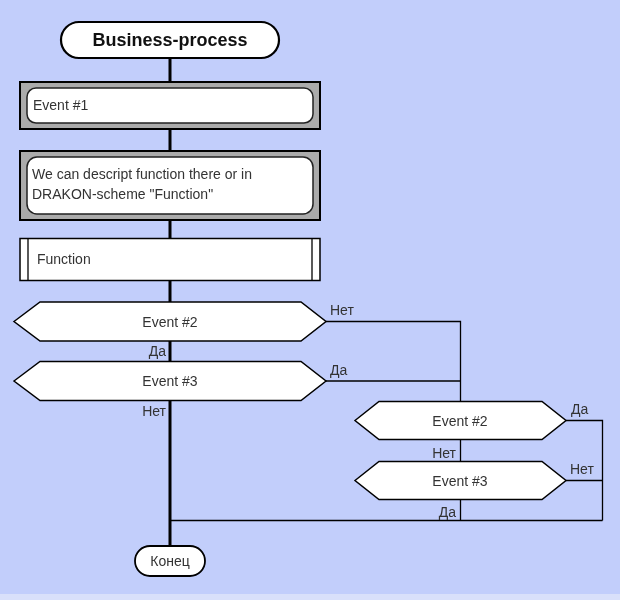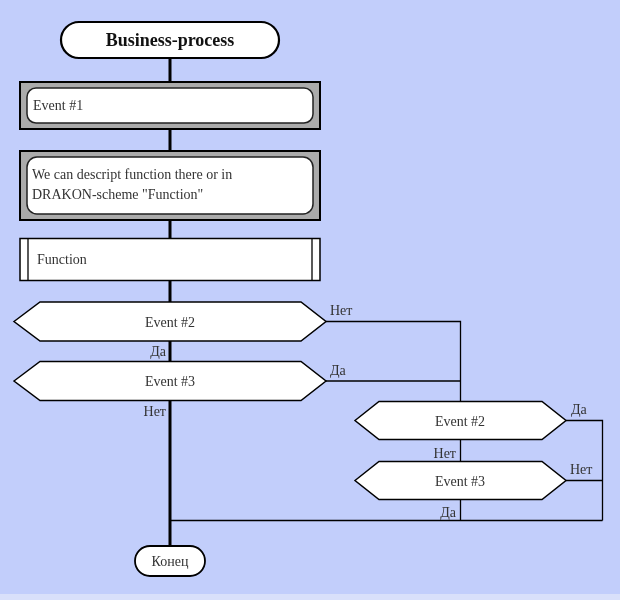--- a/index.html
+++ b/index.html
@@ -2,21 +2,21 @@
 <html><head>
 <meta charset="utf-8">
 <style>
   html, body { margin: 0; padding: 0; }
   body { background: #c2cefb; }
   .stage {
     position: relative;
     width: 620px;
     height: 600px;
     background: #c2cefb;
-    font-family: Liberation Serif, serif;
+    font-family: Liberation Sans, sans-serif;
     overflow: hidden;
   }
   svg { display: block; }
   .shape        { fill: #ffffff; stroke: #000000; stroke-width: 1.5px; }
   .pill         { fill: #ffffff; stroke: #000000; stroke-width: 2.2px; }
   .end-pill     { fill: #ffffff; stroke: #000000; stroke-width: 1.8px; }
   .frame        { fill: #ababab; stroke: #000000; stroke-width: 2px; }
   .card         { fill: #ffffff; stroke: #222222; stroke-width: 1.5px; }
   .skewer       { fill: none; stroke: #000000; stroke-width: 3px; }
   .connector    { fill: none; stroke: #000000; stroke-width: 1.3px; }

